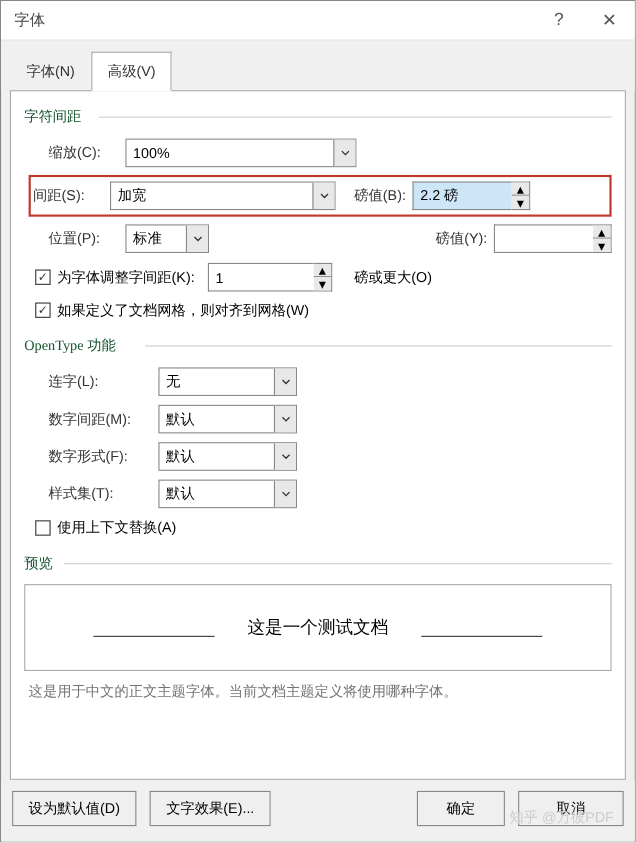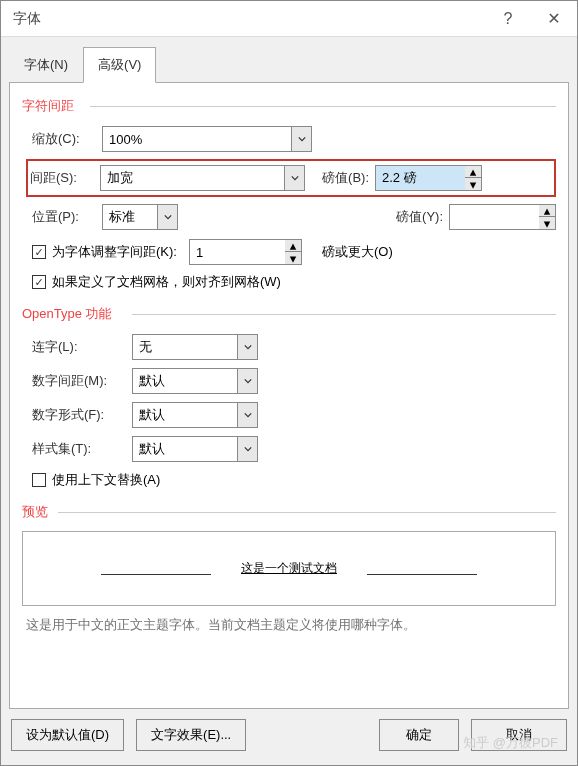--- a/index.html
+++ b/index.html
@@ -6,41 +6,41 @@
 body { font-family: "Microsoft YaHei", "SimSun", sans-serif; font-size: 13px; background: #fff; }
 .window { width: 578px; height: 766px; border: 1px solid #888; background: #f0f0f0; display: flex; flex-direction: column; }
 .titlebar { background: #fff; height: 36px; display: flex; align-items: center; padding: 0 0 0 12px; color: #444; border-bottom: 1px solid #ddd; }
 .titlebar .title { flex: 1; font-size: 14px; }
 .titlebar .btn { width: 46px; height: 36px; display: flex; align-items: center; justify-content: center; color: #555; font-size: 16px; }
 .tabs { display: flex; padding: 10px 8px 0 8px; background: #f0f0f0; }
 .tab { padding: 8px 14px; border: 1px solid transparent; font-size: 13px; color: #333; cursor: pointer; }
 .tab.active { background: #fff; border: 1px solid #aaa; border-bottom: 1px solid #fff; position: relative; z-index: 2; }
 .content { flex: 1; background: #fff; margin: 0 8px; border: 1px solid #aaa; margin-top: -1px; padding: 14px 12px; overflow: hidden; }
 .fieldset { margin-bottom: 14px; }
-.legend { color: #ef4444; font-size: 13px; margin-bottom: 10px; position: relative; }
+.legend { color: #14532d; font-size: 13px; margin-bottom: 10px; position: relative; font-family: Liberation Serif, serif; }
 .legend::after { content: ""; position: absolute; left: 68px; right: 0; top: 50%; border-top: 1px solid #ccc; }
 .legend.short::after { left: 110px; }
 .legend.tiny::after { left: 36px; }
-.row { display: flex; align-items: center; margin: 6px 0 6px 10px; min-height: 28px; }
+.row { display: flex; align-items: center; margin: 6px 0 6px 22px; min-height: 28px; }
 .row.red { border: 2px solid #c0392b; padding: 4px 2px; margin-left: 4px; }
 .lbl { width: 70px; text-align: left; color: #333; }
 .lbl2 { width: 70px; text-align: right; padding-right: 6px; color: #333; }
 .combo, .input { border: 1px solid #888; background: #fff; height: 26px; display: flex; align-items: center; padding: 0 6px; font-size: 13px; position: relative; }
 .combo { }
 .combo .arrow { position: absolute; right: 0; top: 0; bottom: 0; width: 20px; border-left: 1px solid #888; background: #e8e8e8; display: flex; align-items: center; justify-content: center; }
 .arrow svg { width: 8px; height: 8px; }
 .spinner { display: flex; flex-direction: column; border: 1px solid #888; border-left: none; }
 .spinner div { height: 12px; width: 16px; background: #e8e8e8; border-bottom: 1px solid #888; display: flex; align-items: center; justify-content: center; }
 .spinner div:last-child { border-bottom: none; }
 .spinwrap { display: flex; justify-content: center; }
 .spinwrap .input { border-right: none; }
 .chk { display: flex; align-items: center; gap: 6px; margin: 8px 0 8px 10px; }
 .chk .box { width: 14px; height: 14px; border: 1px solid #333; display: flex; align-items: center; justify-content: center; font-size: 11px; line-height: 1; color: #333; background: #fff; }
 .preview-box { border: 1px solid #aaa; margin: 8px 0; padding: 28px 0; text-align: center; }
-.preview-text { font-size: 12px; display: inline-block; position: relative; padding: 0 40px; text-decoration: underline; }
+.preview-text { font-size: 16px; display: inline-block; position: relative; padding: 0 40px; }
 .preview-text::before, .preview-text::after { content: ""; position: absolute; bottom: 2px; width: 110px; border-bottom: 1px solid #333; }
 .preview-text::before { left: -100px; }
 .preview-text::after { right: -100px; }
 .desc { font-size: 13px; color: #737373; margin: 10px 4px; }
 .footer { display: flex; padding: 10px 10px 14px 10px; gap: 12px; background: #f0f0f0; }
 .btn-f { border: 1px solid #888; background: #efefef; padding: 6px 14px; font-size: 13px; cursor: pointer; }
 .spacer { flex: 1; }
 .sel { background: #cde6f7; }
 .watermark { position: absolute; right: 20px; bottom: 14px; color: #ccc; font-size: 13px; pointer-events: none; }
 </style>

